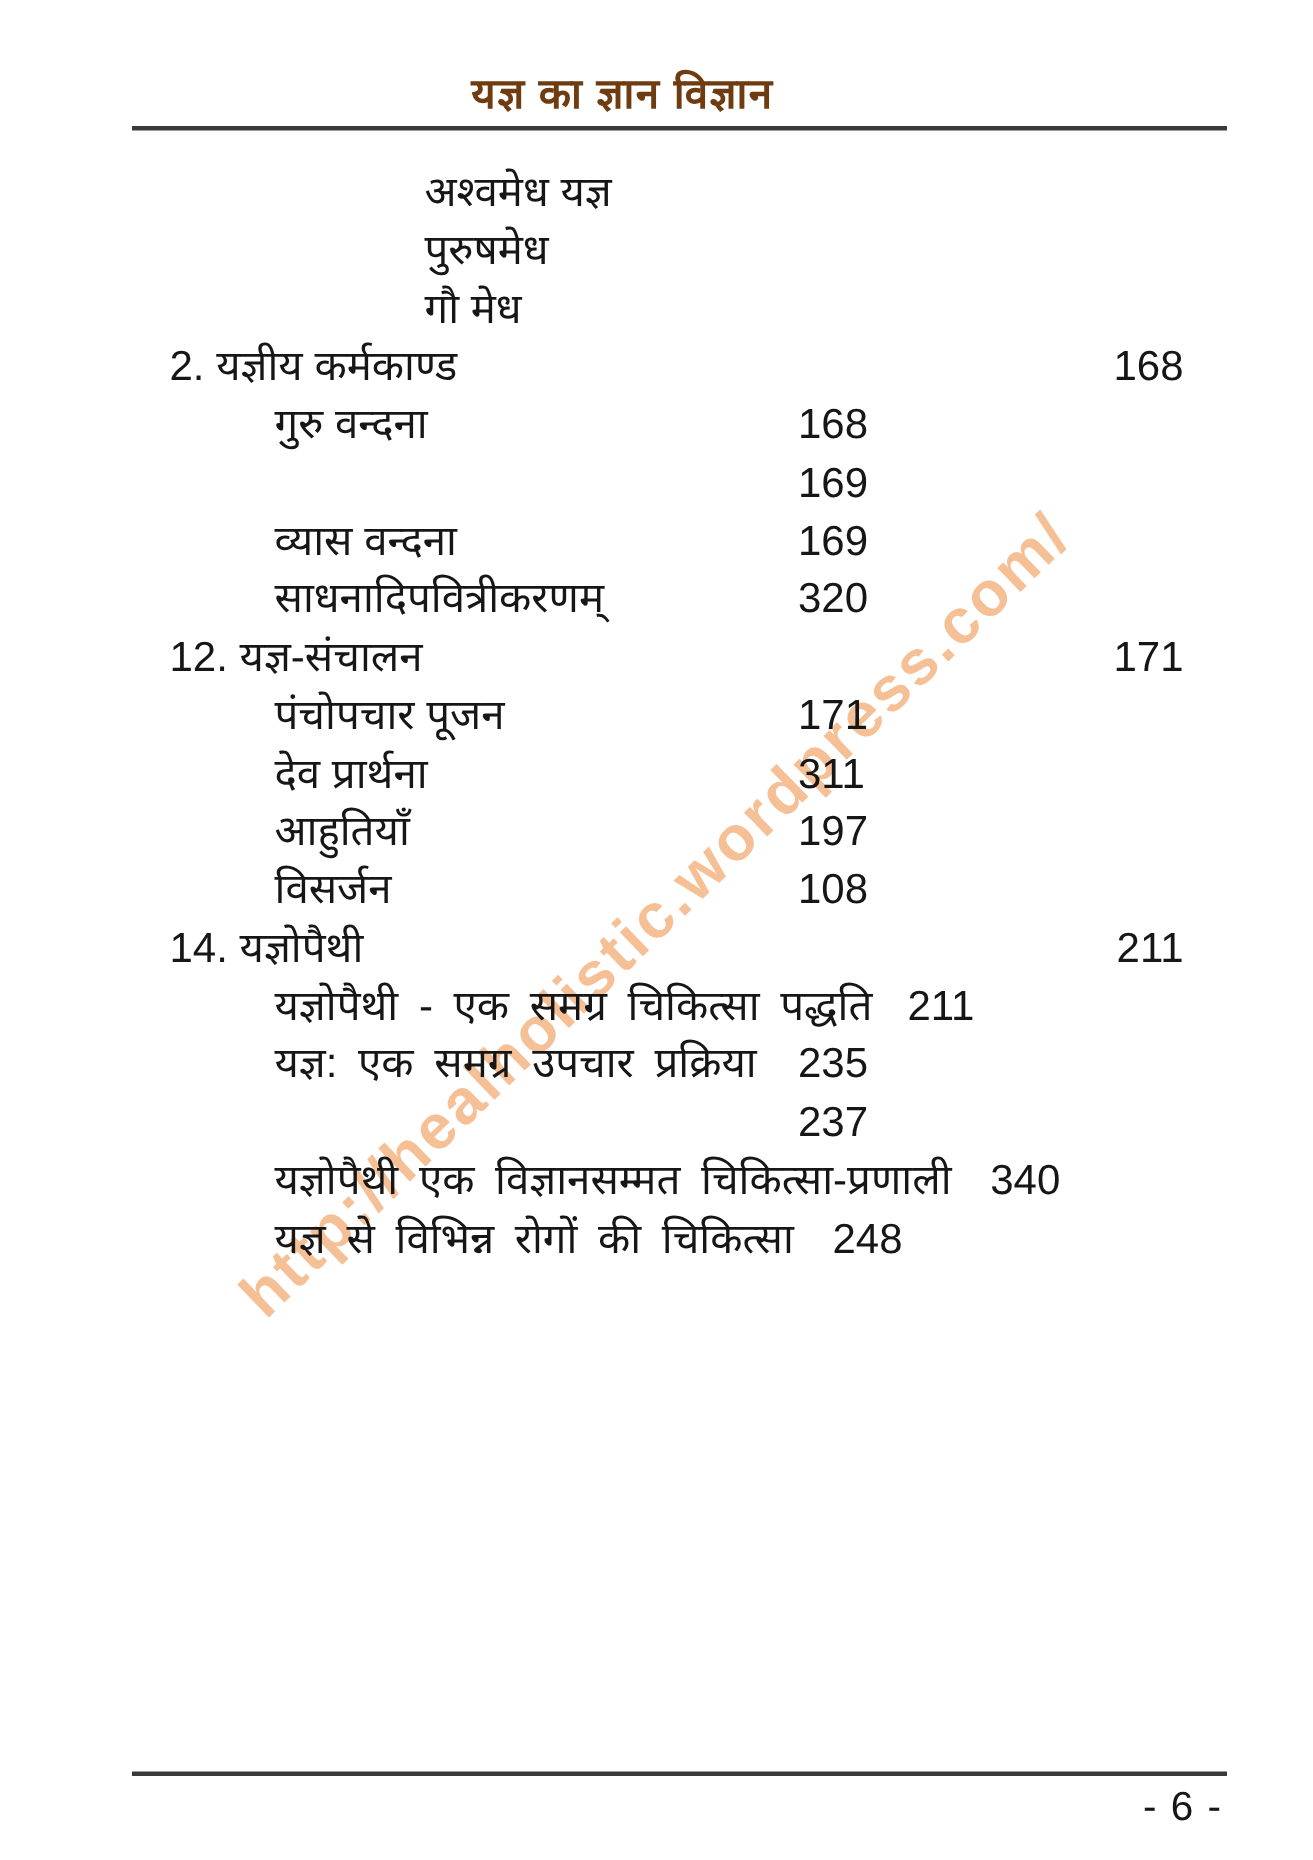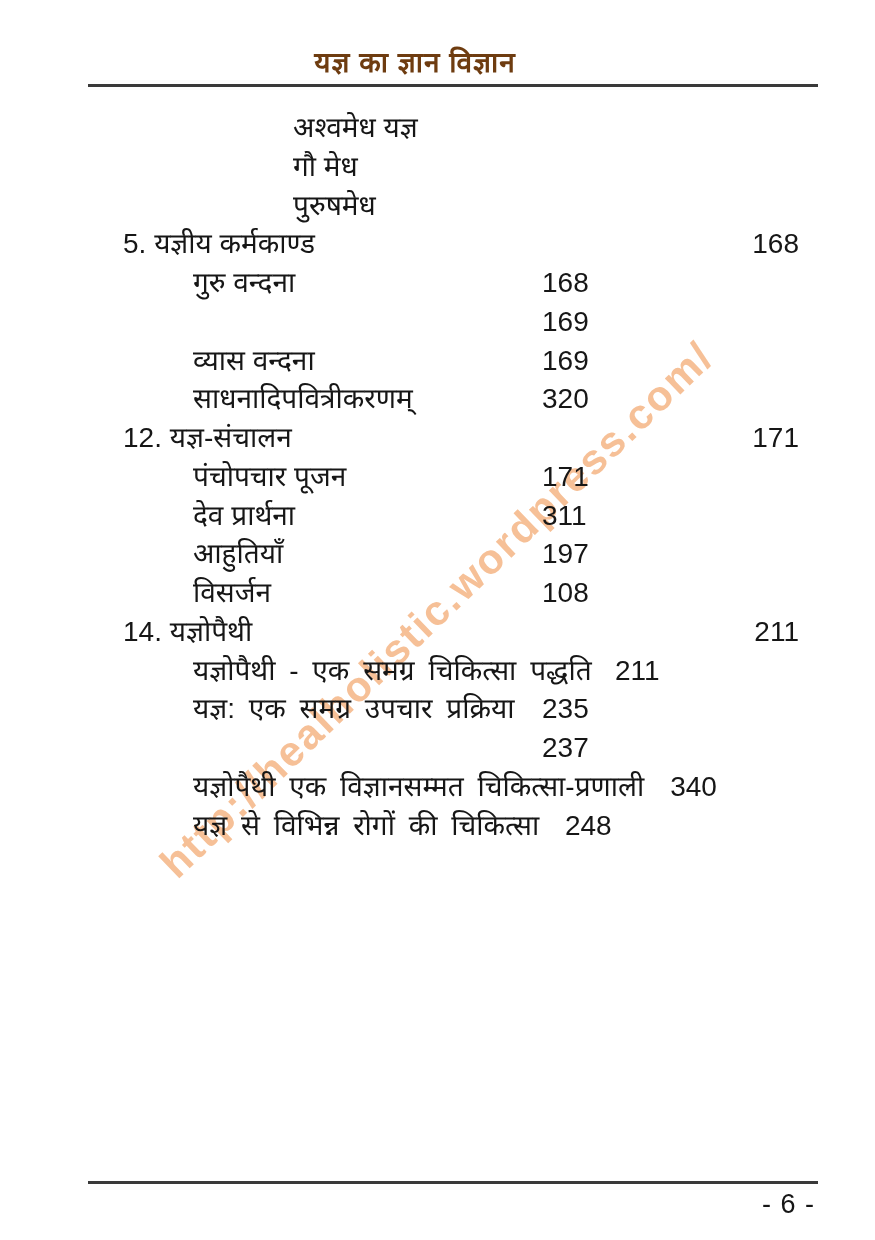--- a/index.html
+++ b/index.html
@@ -24,21 +24,21 @@
     text-align:center; font-size:28px; font-weight:bold;
     color:#6e3c10; letter-spacing:1px; z-index:2;
   }
   .rule {
     position:absolute; left:88px; width:730px; height:3px;
     background:#3a3a3a; z-index:2;
   }
   .rule.top { top:84px; }
   .rule.bottom { top:1181px; height:2.5px; }
   .toc {
-    position:absolute; top:109px; left:85px; width:730px; z-index:2;
+    position:absolute; top:109px; left:75px; width:730px; z-index:2;
   }
   .row {
     position:relative; height:38.75px; line-height:38.75px;
     font-size:28px; white-space:nowrap;
   }
   .row.intro   { padding-left:208px; }
   .row.section { padding-left:38px; }
   .row.sub     { padding-left:108px; }
   .row.wide    { word-spacing:6px; }
   .midpg  { position:absolute; left:457px; top:0; word-spacing:normal; }
@@ -59,28 +59,28 @@
 
   <div class="header-title">यज्ञ का ज्ञान विज्ञान</div>
   <div class="rule top"></div>
 
   <div class="toc">
 
     <div class="row intro">
       <span>अश्वमेध यज्ञ</span>
     </div>
     <div class="row intro">
-      <span>गौ मेध</span>
+      <span>पुरुषमेध</span>
     </div>
     <div class="row intro">
-      <span>पुरुषमेध</span>
+      <span>गौ मेध</span>
     </div>
 
     <div class="row section">
-      <span>5. यज्ञीय कर्मकाण्ड</span>
+      <span>2. यज्ञीय कर्मकाण्ड</span>
       <span class="rightpg">168</span>
     </div>
     <div class="row sub">
       <span>गुरु वन्दना</span>
       <span class="midpg">168</span>
     </div>
     <div class="row sub">
       <span class="midpg">169</span>
     </div>
     <div class="row sub">

